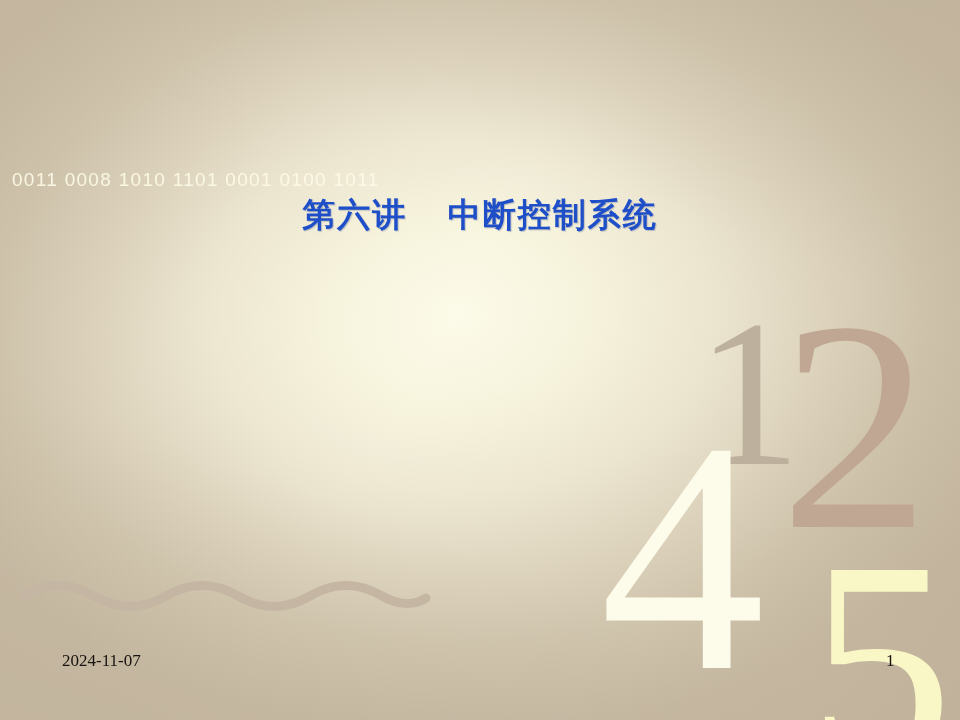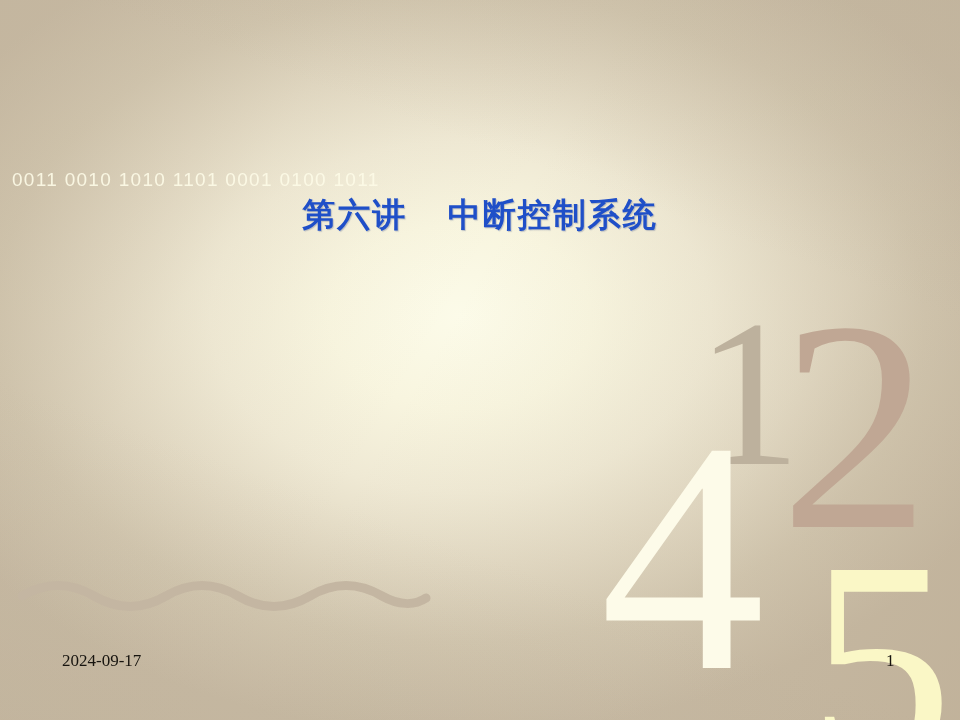--- a/index.html
+++ b/index.html
@@ -170,27 +170,27 @@
   <div class="sheen-a"></div>
   <div class="sheen-b"></div>
 
   <div class="deco-layer">
     <div class="deco-num deco-1">1</div>
     <div class="deco-num deco-2">2</div>
     <div class="deco-num deco-4">4</div>
     <div class="deco-num deco-5">5</div>
   </div>
 
-  <div class="binary-strip">0011 0010 1010 1101 0001 0100 1011</div>
+  <div class="binary-strip">0011 0008 1010 1101 0001 0100 1011</div>
 
   <div class="title">第六讲   中断控制系统</div>
 
 
   <svg class="wave" viewBox="0 0 420 60">
     <path d="M 4 34 C 28 20, 52 20, 76 34 C 100 48, 124 48, 148 34
              C 172 20, 196 20, 220 34 C 244 48, 268 48, 292 34
              C 316 20, 340 20, 364 34 C 380 43, 396 44, 408 36" fill="none" stroke="#c4b6a2" stroke-width="9" stroke-linecap="round"></path>
   </svg>
 
-  <div class="footer-date">2024-09-17</div>
+  <div class="footer-date">2024-11-07</div>
   <div class="footer-page">1</div>
 
 </div>
 
 </body></html>

